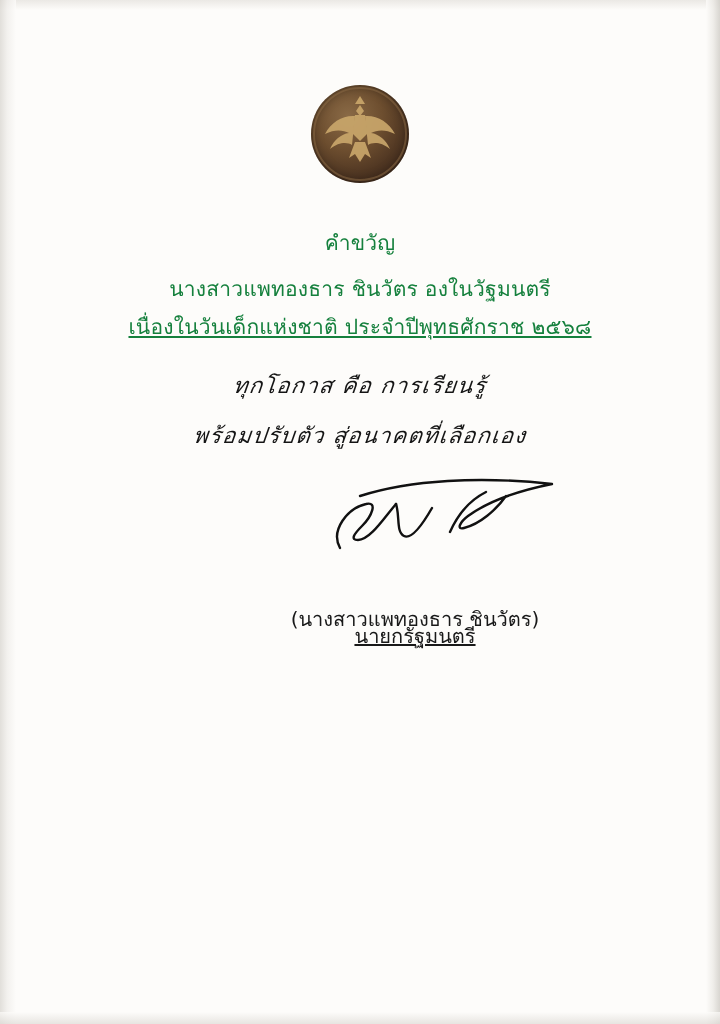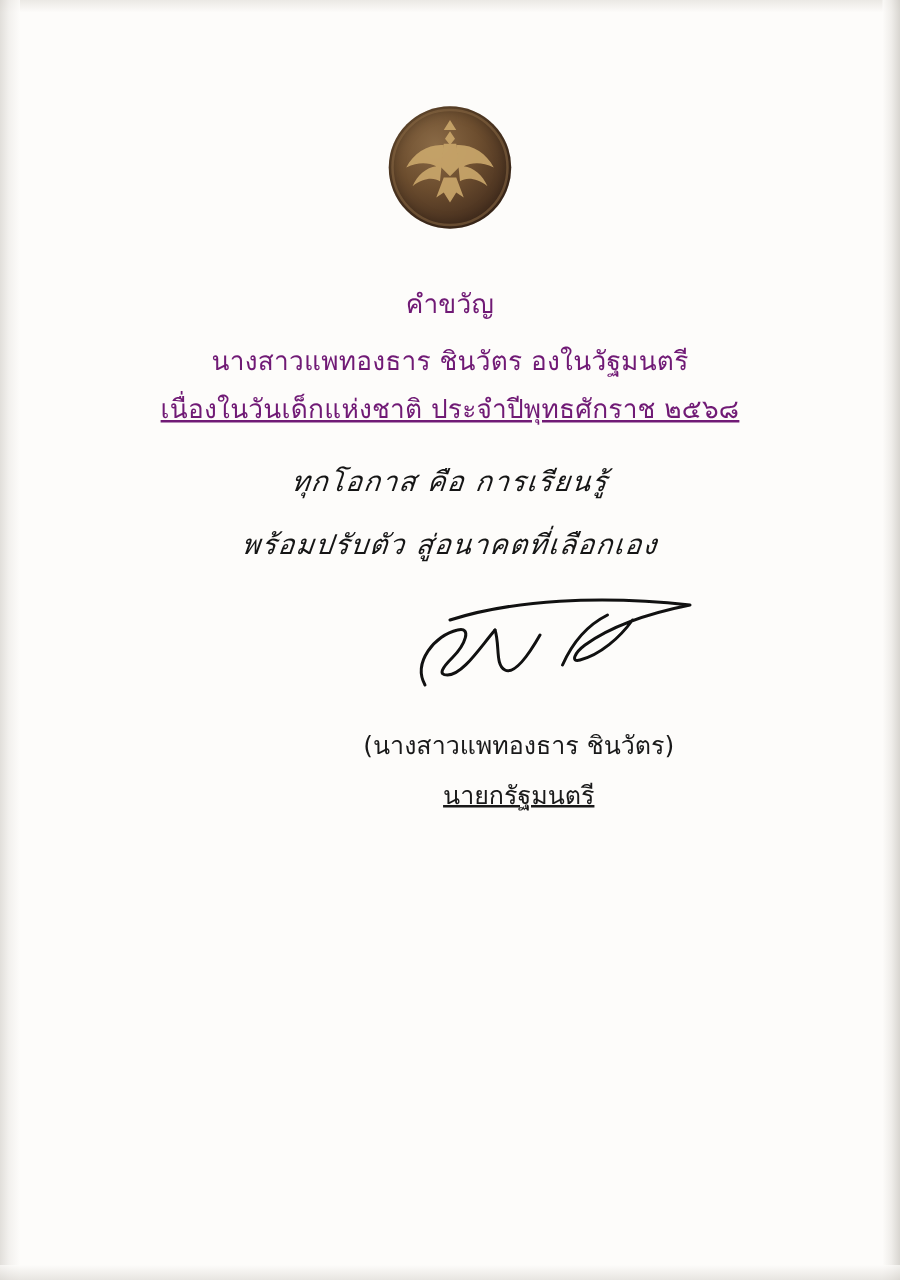--- a/index.html
+++ b/index.html
@@ -83,21 +83,21 @@
   .emblem svg { position: absolute; left: 0; top: 0; }
 
   
   .title-line {
     position: absolute;
     width: 720px;
     left: 0;
     font-size: 21px;
     line-height: 34px;
     letter-spacing: .2px;
-    color: #701a75;
+    color: #15803d;
     font-family: "DejaVu Sans", "Liberation Sans", sans-serif;
   }
   .l-title   { top: 226px; font-size: 21px; }
   .l-name    { top: 272px; font-size: 21px; }
   .l-occasion{ top: 310px; font-size: 21px; text-decoration: underline; }
 
   
   .motto {
     position: absolute;
     width: 720px;
@@ -119,21 +119,21 @@
     left: 300px;
     top: 470px;
     width: 300px;
     height: 90px;
   }
 
   .sign-name {
     position: absolute;
     width: 720px;
     left: 0;
-    top: 580px;
+    top: 603px;
     font-size: 20px;
     color: #191919;
   }
   .sign-pos {
     position: absolute;
     width: 720px;
     left: 0;
     top: 620px;
     font-size: 20px;
     color: #191919;

